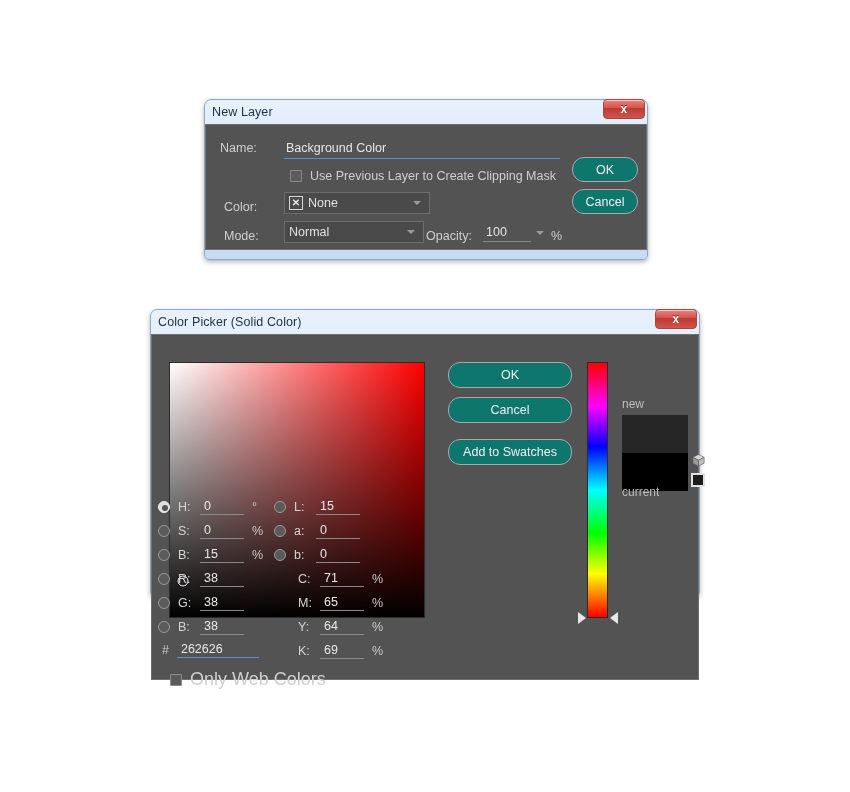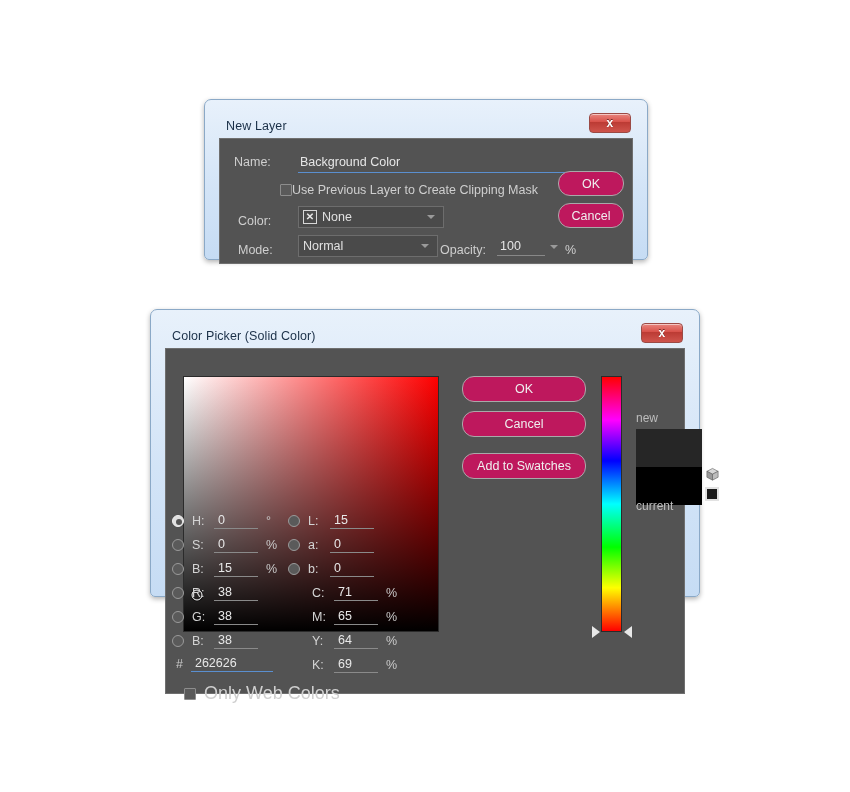--- a/index.html
+++ b/index.html
@@ -12,21 +12,21 @@
   }
   .page { position: relative; width: 850px; height: 792px; background:#ffffff; }
 
   
   .win {
     position: absolute;
     background: linear-gradient(to bottom, #e8f1fb 0%, #d3e4f7 55%, #c6dcf4 100%);
     border: 1px solid #8ba9c7;
     border-radius: 7px 7px 5px 5px;
     box-shadow: 0 2px 5px rgba(0,0,0,0.30);
-    padding: 14px;
+    padding: 0;
   }
   .win-title {
     height: 24px;
     display: flex;
     align-items: center;
     padding-left: 7px;
     font-size: 12.5px;
     color: #1b3048;
     letter-spacing: .1px;
     position: relative;
@@ -66,21 +66,21 @@
     border: none; border-bottom: 1px solid #5a8fd0;
     color: #e6e6e6; font-size: 12.5px; font-family:"Liberation Sans", sans-serif;
     padding: 0 2px 2px 2px; outline: none;
   }
 
   .cbx {
     width: 12px; height: 12px;
     border: 1px solid #8d8d8d; background: #5a5a5a;
     border-radius: 1px; display:inline-block; flex: 0 0 auto;
   }
-  .nl-clip { left: 60px; top: 44px; }
+  .nl-clip { left: 84px; top: 44px; gap: 8px; }
 
   .nl-color-label { left: 18px; top: 75px; }
   .nl-mode-label { left: 18px; top: 104px; }
   .nl-opacity-label { left: 220px; top: 104px; }
 
   .sel {
     position: absolute;
     background: #4a4a4a;
     border: 1px solid #6d6d6d;
     height: 22px;
@@ -112,21 +112,21 @@
     position:absolute; left: 330px; top: 106px;
     width:0;height:0;border-left:4px solid transparent;border-right:4px solid transparent;
     border-top:4px solid #9a9a9a;
   }
   .opacity-pct { position:absolute; left:345px; top:104px; }
 
   .pill {
     position:absolute;
     border: 1px solid #a9a9a9;
     border-radius: 12px;
-    background: #be185d;
+    background: #0f766e;
     color: #efefef;
     font-size: 12.5px;
     display:flex; align-items:center; justify-content:center;
     cursor: pointer;
   }
   .nl-ok     { right: 8px; top: 32px; width: 66px; height: 25px; }
   .nl-cancel { right: 8px; top: 64px; width: 66px; height: 25px; }
 
   
   #color-picker { left: 150px; top: 309px; width: 550px; height: 288px; }

